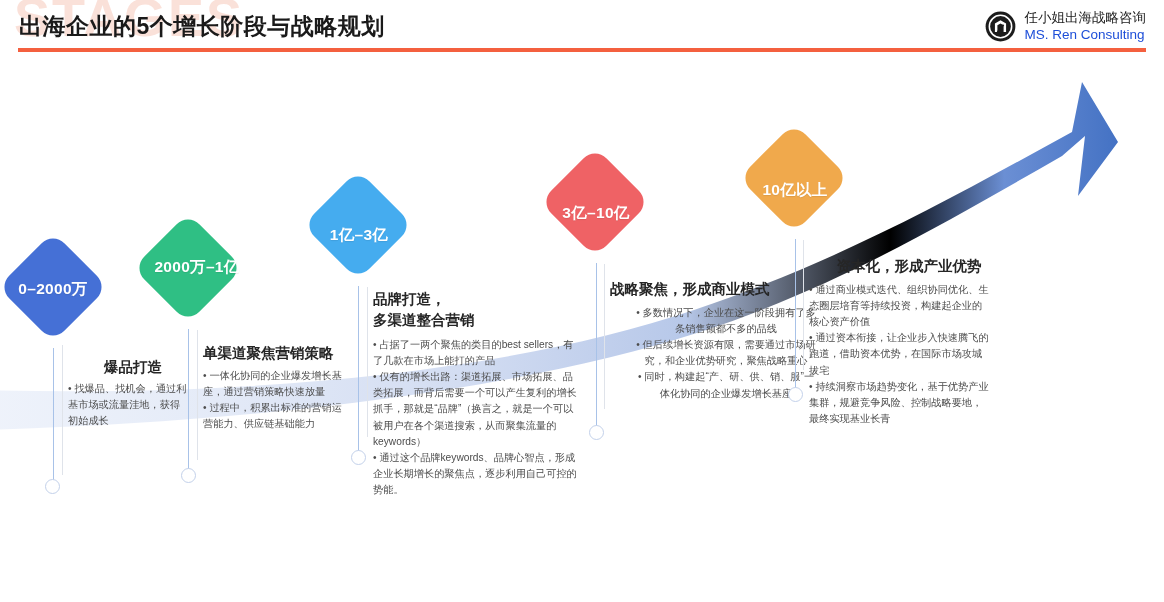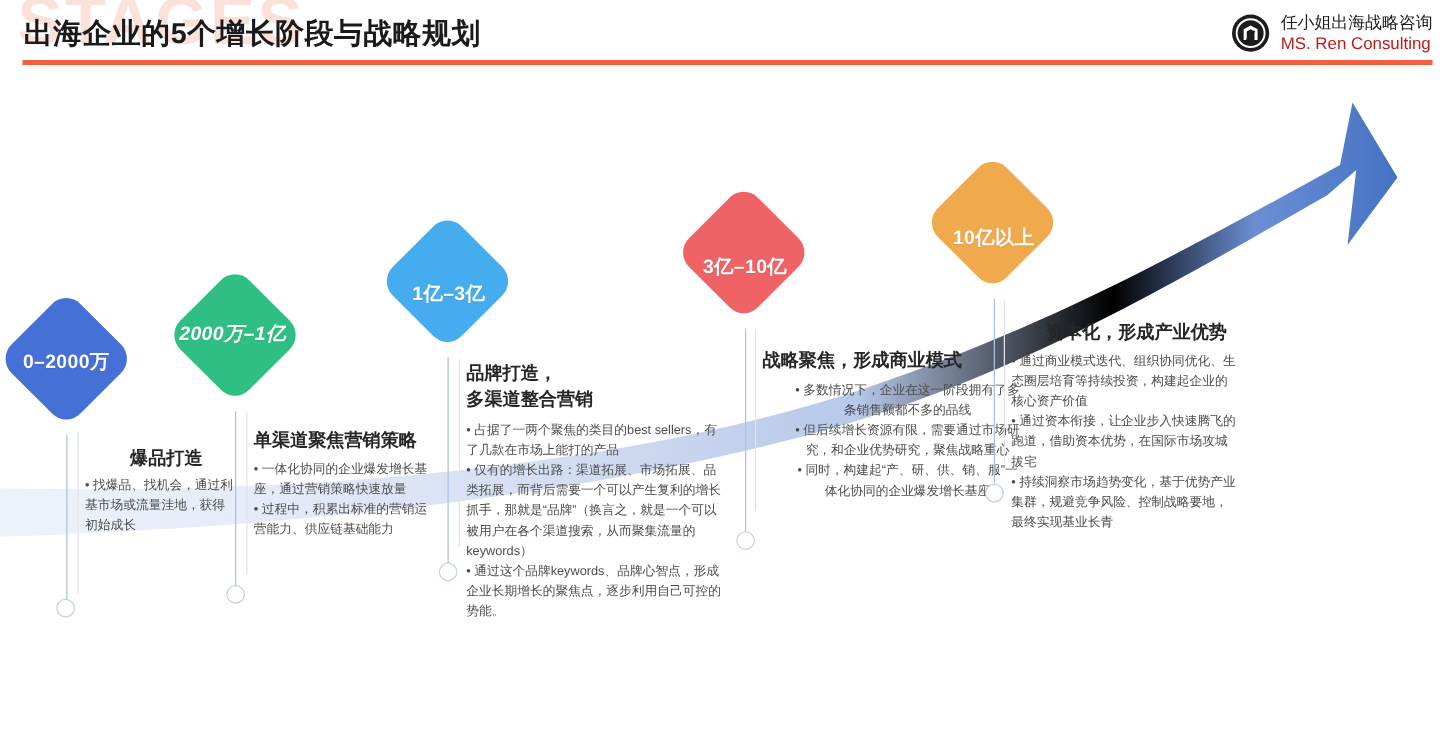--- a/index.html
+++ b/index.html
@@ -26,21 +26,21 @@
     letter-spacing:.5px;white-space:nowrap;
   }
   #title-rule{
     position:absolute;left:18px;top:48px;width:1128px;height:4px;
     background:#f4603f;
   }
   #brand{position:absolute;right:18px;top:10px;display:flex;align-items:center;gap:9px;}
   #brand-logo{width:31px;height:31px;flex:0 0 auto;}
   #brand-text{display:flex;flex-direction:column;line-height:1.25;}
   #brand-cn{font-size:13.5px;color:#1c1c1c;white-space:nowrap;}
-  #brand-en{font-size:13.5px;color:#b91c1c;white-space:nowrap;}
+  #brand-en{font-size:13.5px;color:#1d4ed8;white-space:nowrap;}
 
   
   #ribbon{position:absolute;left:0;top:60px;width:1164px;height:542px;}
 
   
   .stage-col{position:absolute;}
   .diamond{
     position:absolute;
     width:78px;height:78px;border-radius:16px;
     transform:rotate(45deg);
@@ -112,21 +112,21 @@
   <div class="diamond-label" style="left:3px;top:279px;width:100px;height:20px;">0–2000万</div>
   <div class="connector" style="left:53px;top:348px;height:140px;"></div>
   <div class="marker" style="left:45px;top:479px;"></div>
   <div class="divider" style="left:62px;top:345px;height:130px;"></div>
   <div class="stage-head" style="left:68px;top:357px;width:130px;margin-left:36px;">爆品打造</div>
   <div class="stage-body" style="left:68px;top:381px;width:120px;">• 找爆品、找机会，通过利基市场或流量洼地，获得初始成长</div>
 </div>
 
 <div class="stage-col">
   <div class="diamond" style="left:149px;top:229px;background:#2fbf84;"></div>
-  <div class="diamond-label" style="left:130px;top:257px;width:112px;height:20px;font-style:italic;">2000万–1亿</div>
+  <div class="diamond-label" style="left:141px;top:257px;width:112px;height:20px;">2000万–1亿</div>
   <div class="connector" style="left:188px;top:329px;height:148px;"></div>
   <div class="marker" style="left:181px;top:468px;"></div>
   <div class="divider" style="left:197px;top:330px;height:130px;"></div>
   <div class="stage-head" style="left:203px;top:343px;width:160px;">单渠道聚焦营销策略</div>
   <div class="stage-body" style="left:203px;top:368px;width:148px;">• 一体化协同的企业爆发增长基座，通过营销策略快速放量
 • 过程中，积累出标准的营销运营能力、供应链基础能力</div>
 </div>
 
 <div class="stage-col">
   <div class="diamond" style="left:319px;top:186px;background:#45acef;"></div>

